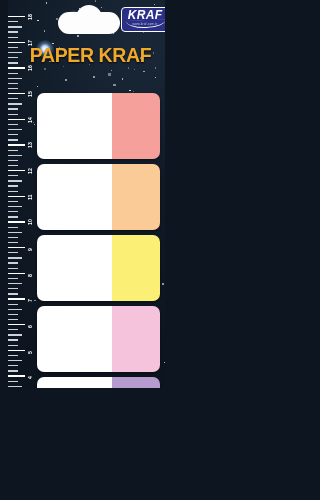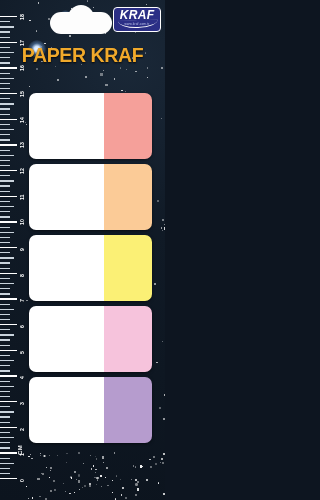--- a/index.html
+++ b/index.html
@@ -1,23 +1,24 @@
 <!DOCTYPE html>
 <html><head>
 <meta charset="utf-8">
 <style>
   html,body{margin:0;padding:0;background:#0d1520;}
   body{width:165px;height:500px;overflow:hidden;
        font-family:"Liberation Sans",sans-serif;}
 
   #package{
-    position:relative;width:165px;height:500px;
+    position:relative;width:165px;height:388px;
     background:#111c29;
     background-image:radial-gradient(circle at 78% 12%, #1a2838 0%, #101a26 38%, #0c141e 100%);
     overflow:hidden;
+    margin-left:8px;
   }
 
   
   .star{position:absolute;background:#ffffff;border-radius:50%;}
   .starbox{position:absolute;background:#ffffff;}
   .glow{
     position:absolute;border-radius:50%;
     background:radial-gradient(circle,#ffffff 0%,#cfe4ff 22%,rgba(120,170,230,.45) 45%,rgba(60,110,180,0) 75%);
   }
 

